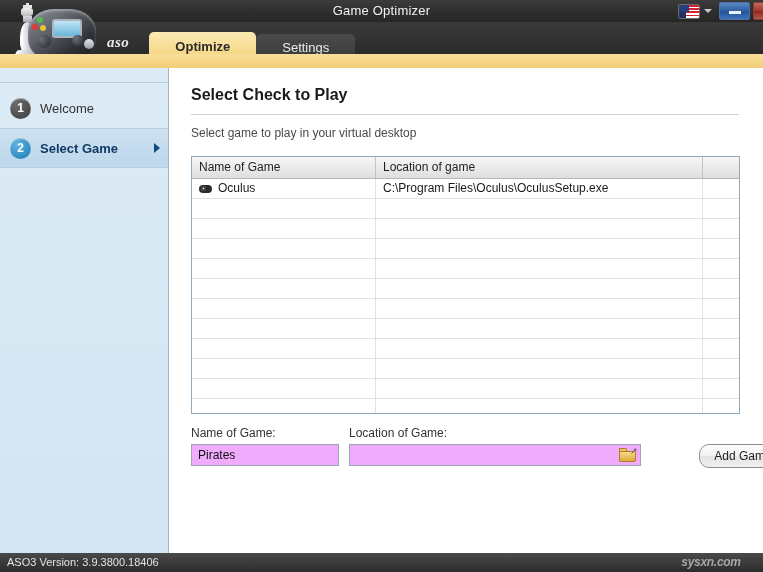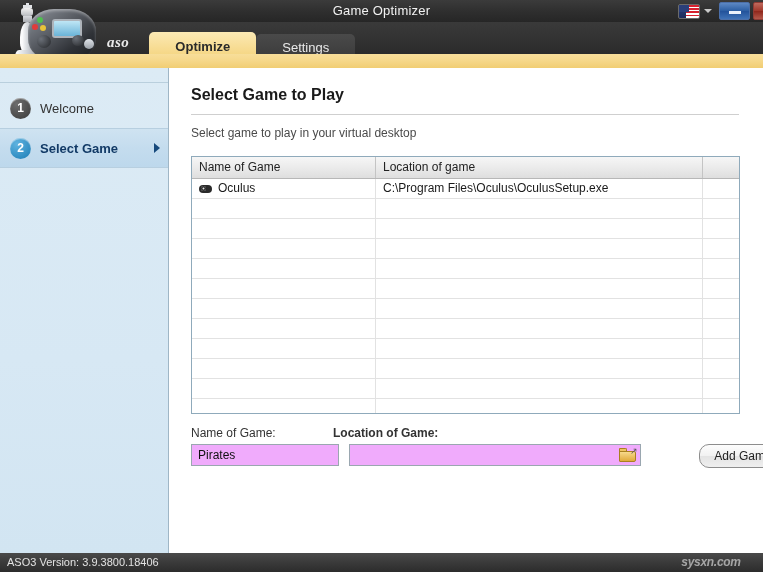--- a/index.html
+++ b/index.html
@@ -183,21 +183,21 @@
   .oculus-icon{width:13px;height:11px;flex:0 0 auto;position:relative;}
   .oculus-icon::before{content:"";position:absolute;left:0;top:2px;width:13px;height:8px;border-radius:4px;
     background:#2a2a2a;}
   .oculus-icon::after{content:"";position:absolute;left:2px;top:3px;width:5px;height:5px;border-radius:50%;
     background:#e9e9e9;box-shadow:inset 0 0 0 1.5px #2a2a2a;}
 
   
   .form-row{position:absolute;left:22px;top:358px;width:552px;height:46px;}
   .fl{position:absolute;font-size:12px;color:#333;top:0;}
   .fl.a{left:0;}
-  .fl.b{left:142px;font-weight:bold;}
+  .fl.b{left:158px;}
   .fi{
     position:absolute;top:18px;height:22px;border:1px solid #9aa7b0;background:#f0abfc;
     box-sizing:border-box;font-size:12px;color:#111;line-height:20px;padding-left:6px;
   }
   .fi.a{left:0;width:148px;}
   .fi.b{left:158px;width:292px;padding-right:26px;}
   .browse{
     position:absolute;left:428px;top:22px;width:18px;height:15px;
   }
   .browse-folder{position:absolute;left:0;top:3px;width:17px;height:11px;border-radius:1px 2px 2px 1px;
@@ -306,21 +306,21 @@
     <div class="side-item active" style="top:60px;">
       <div class="step-num blue">2</div>
       <div class="side-label">Select Game</div>
       <div class="side-chev"></div>
     </div>
 
   </div>
 
   <div class="main">
     <div class="main-inner">
-      <div class="page-title">Select Game to Play</div>
+      <div class="page-title">Select Check to Play</div>
       <div class="title-rule"></div>
       <div class="page-sub">Select game to play in your virtual desktop</div>
 
       <div class="table-wrap">
         <div class="thead">
           <div class="th c0">Name of Game</div>
           <div class="th c1">Location of game</div>
           <div class="th c2"></div>
         </div>
         <div id="table-body">

